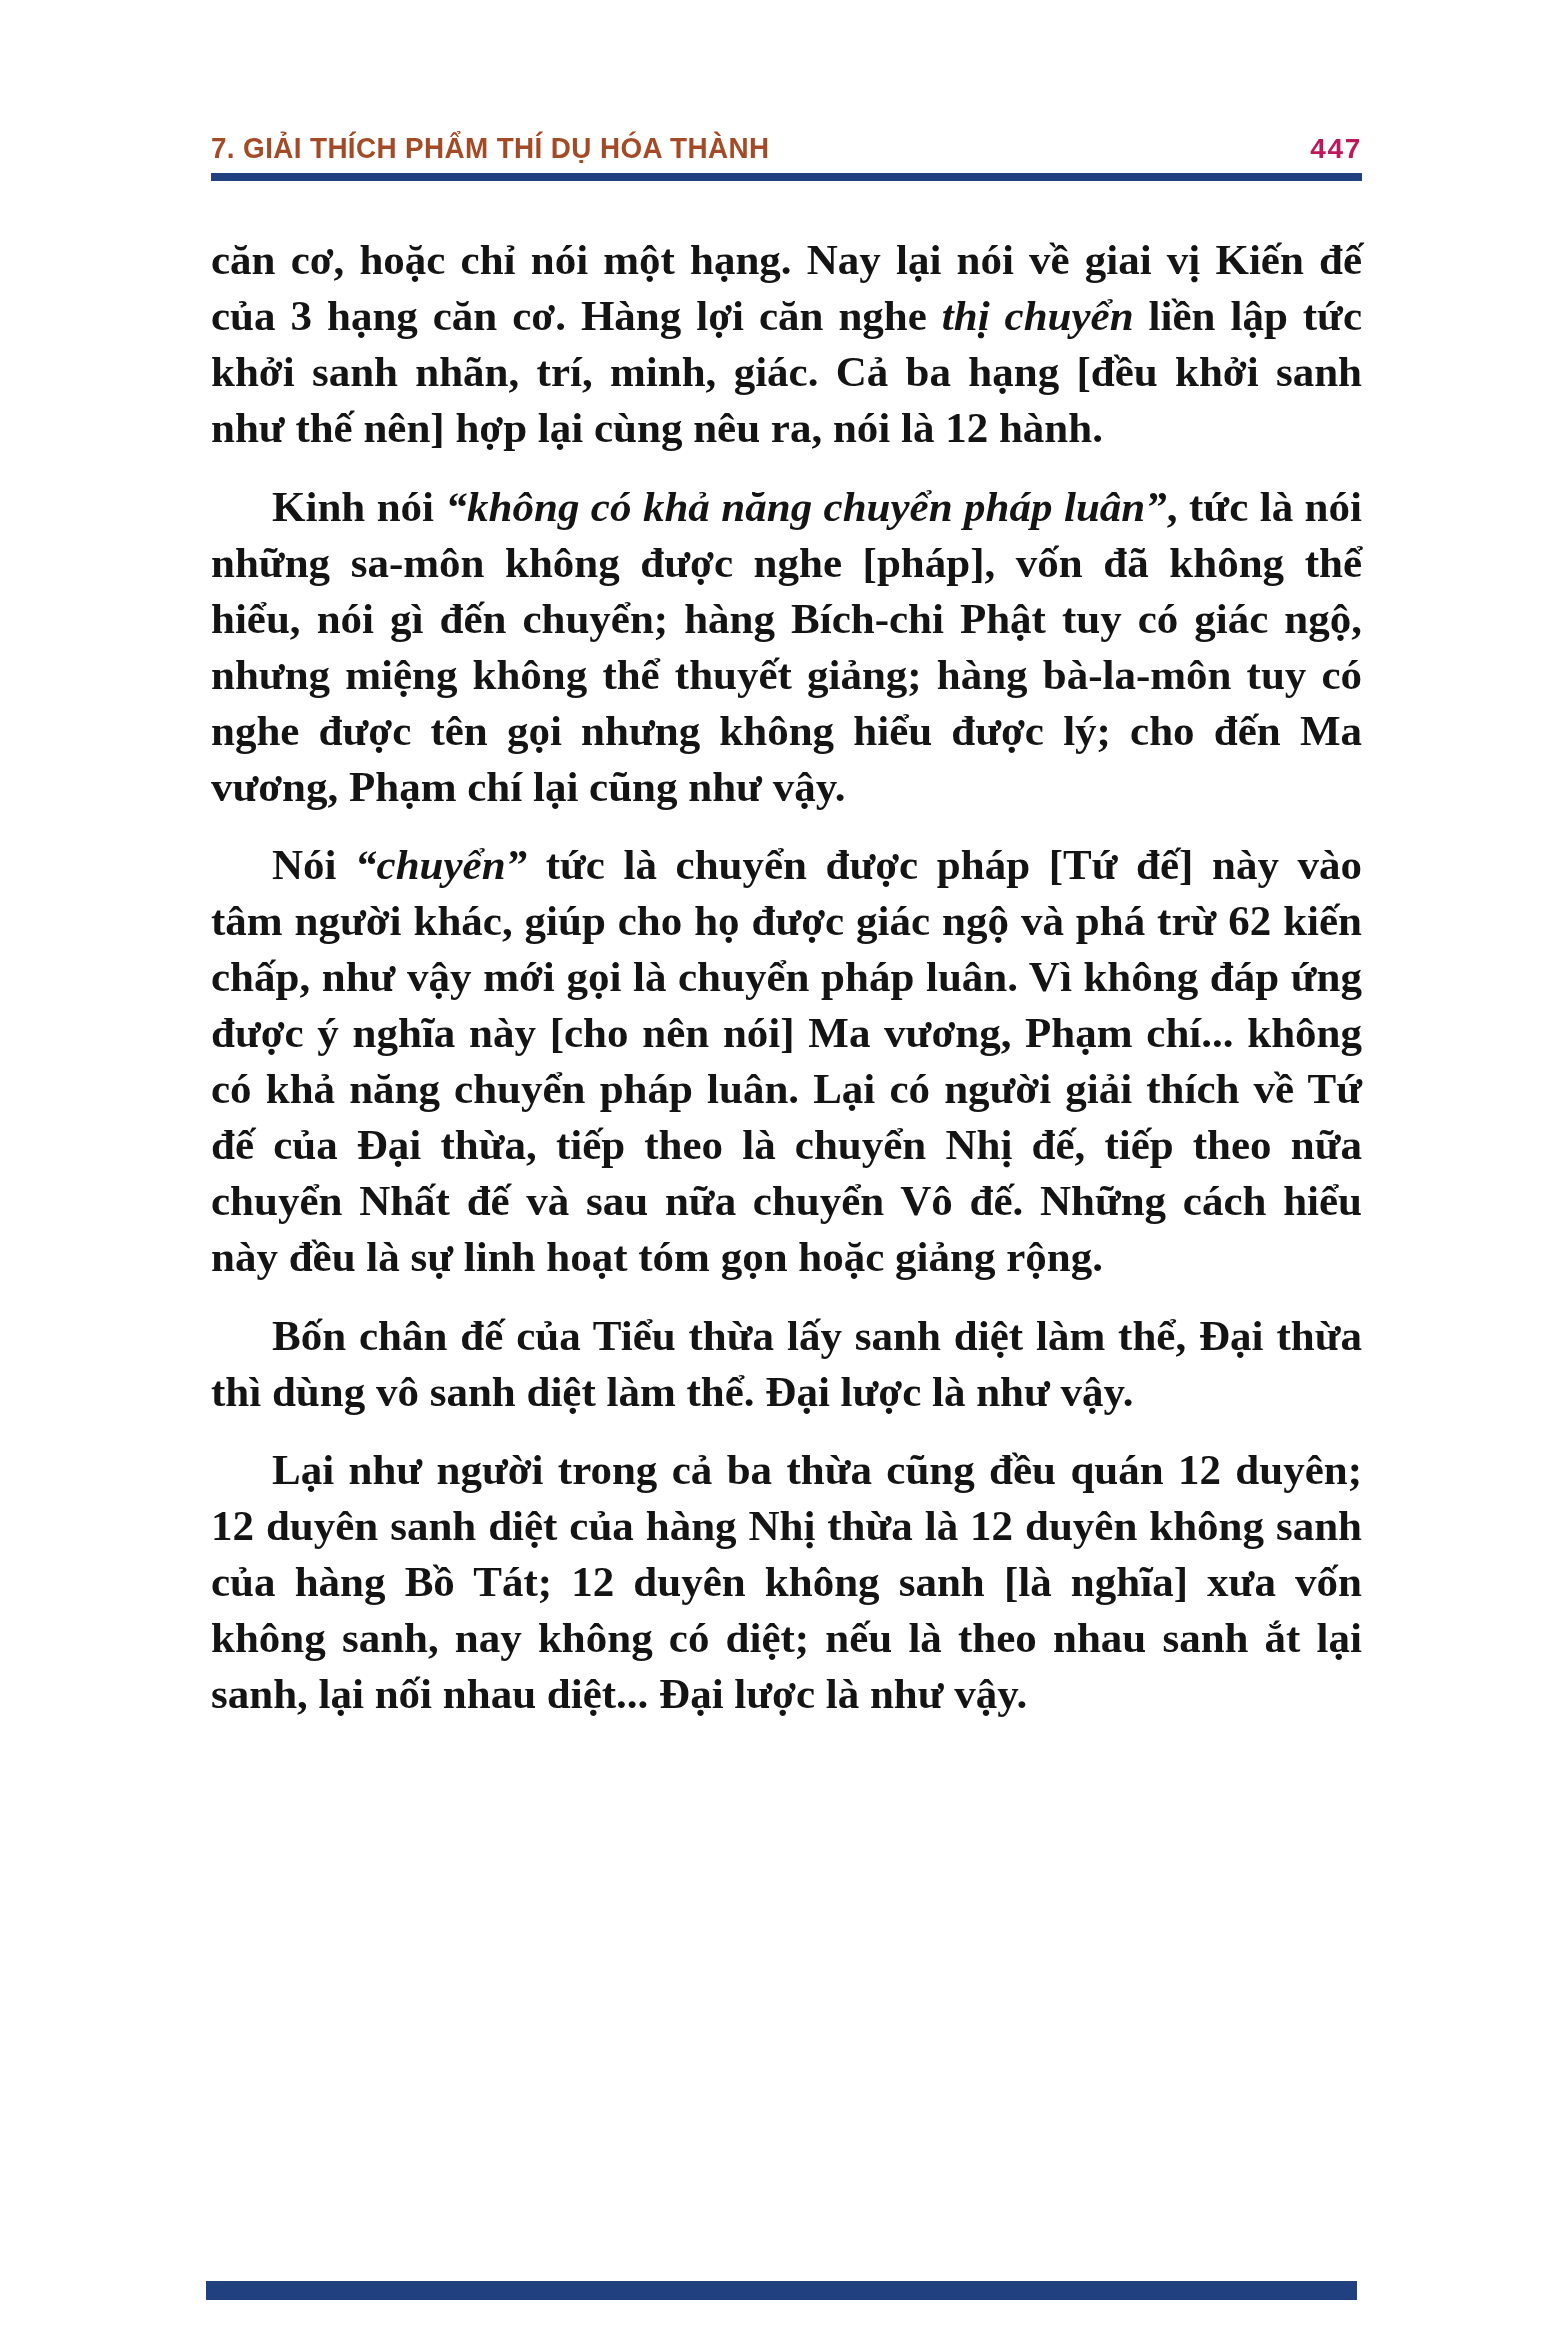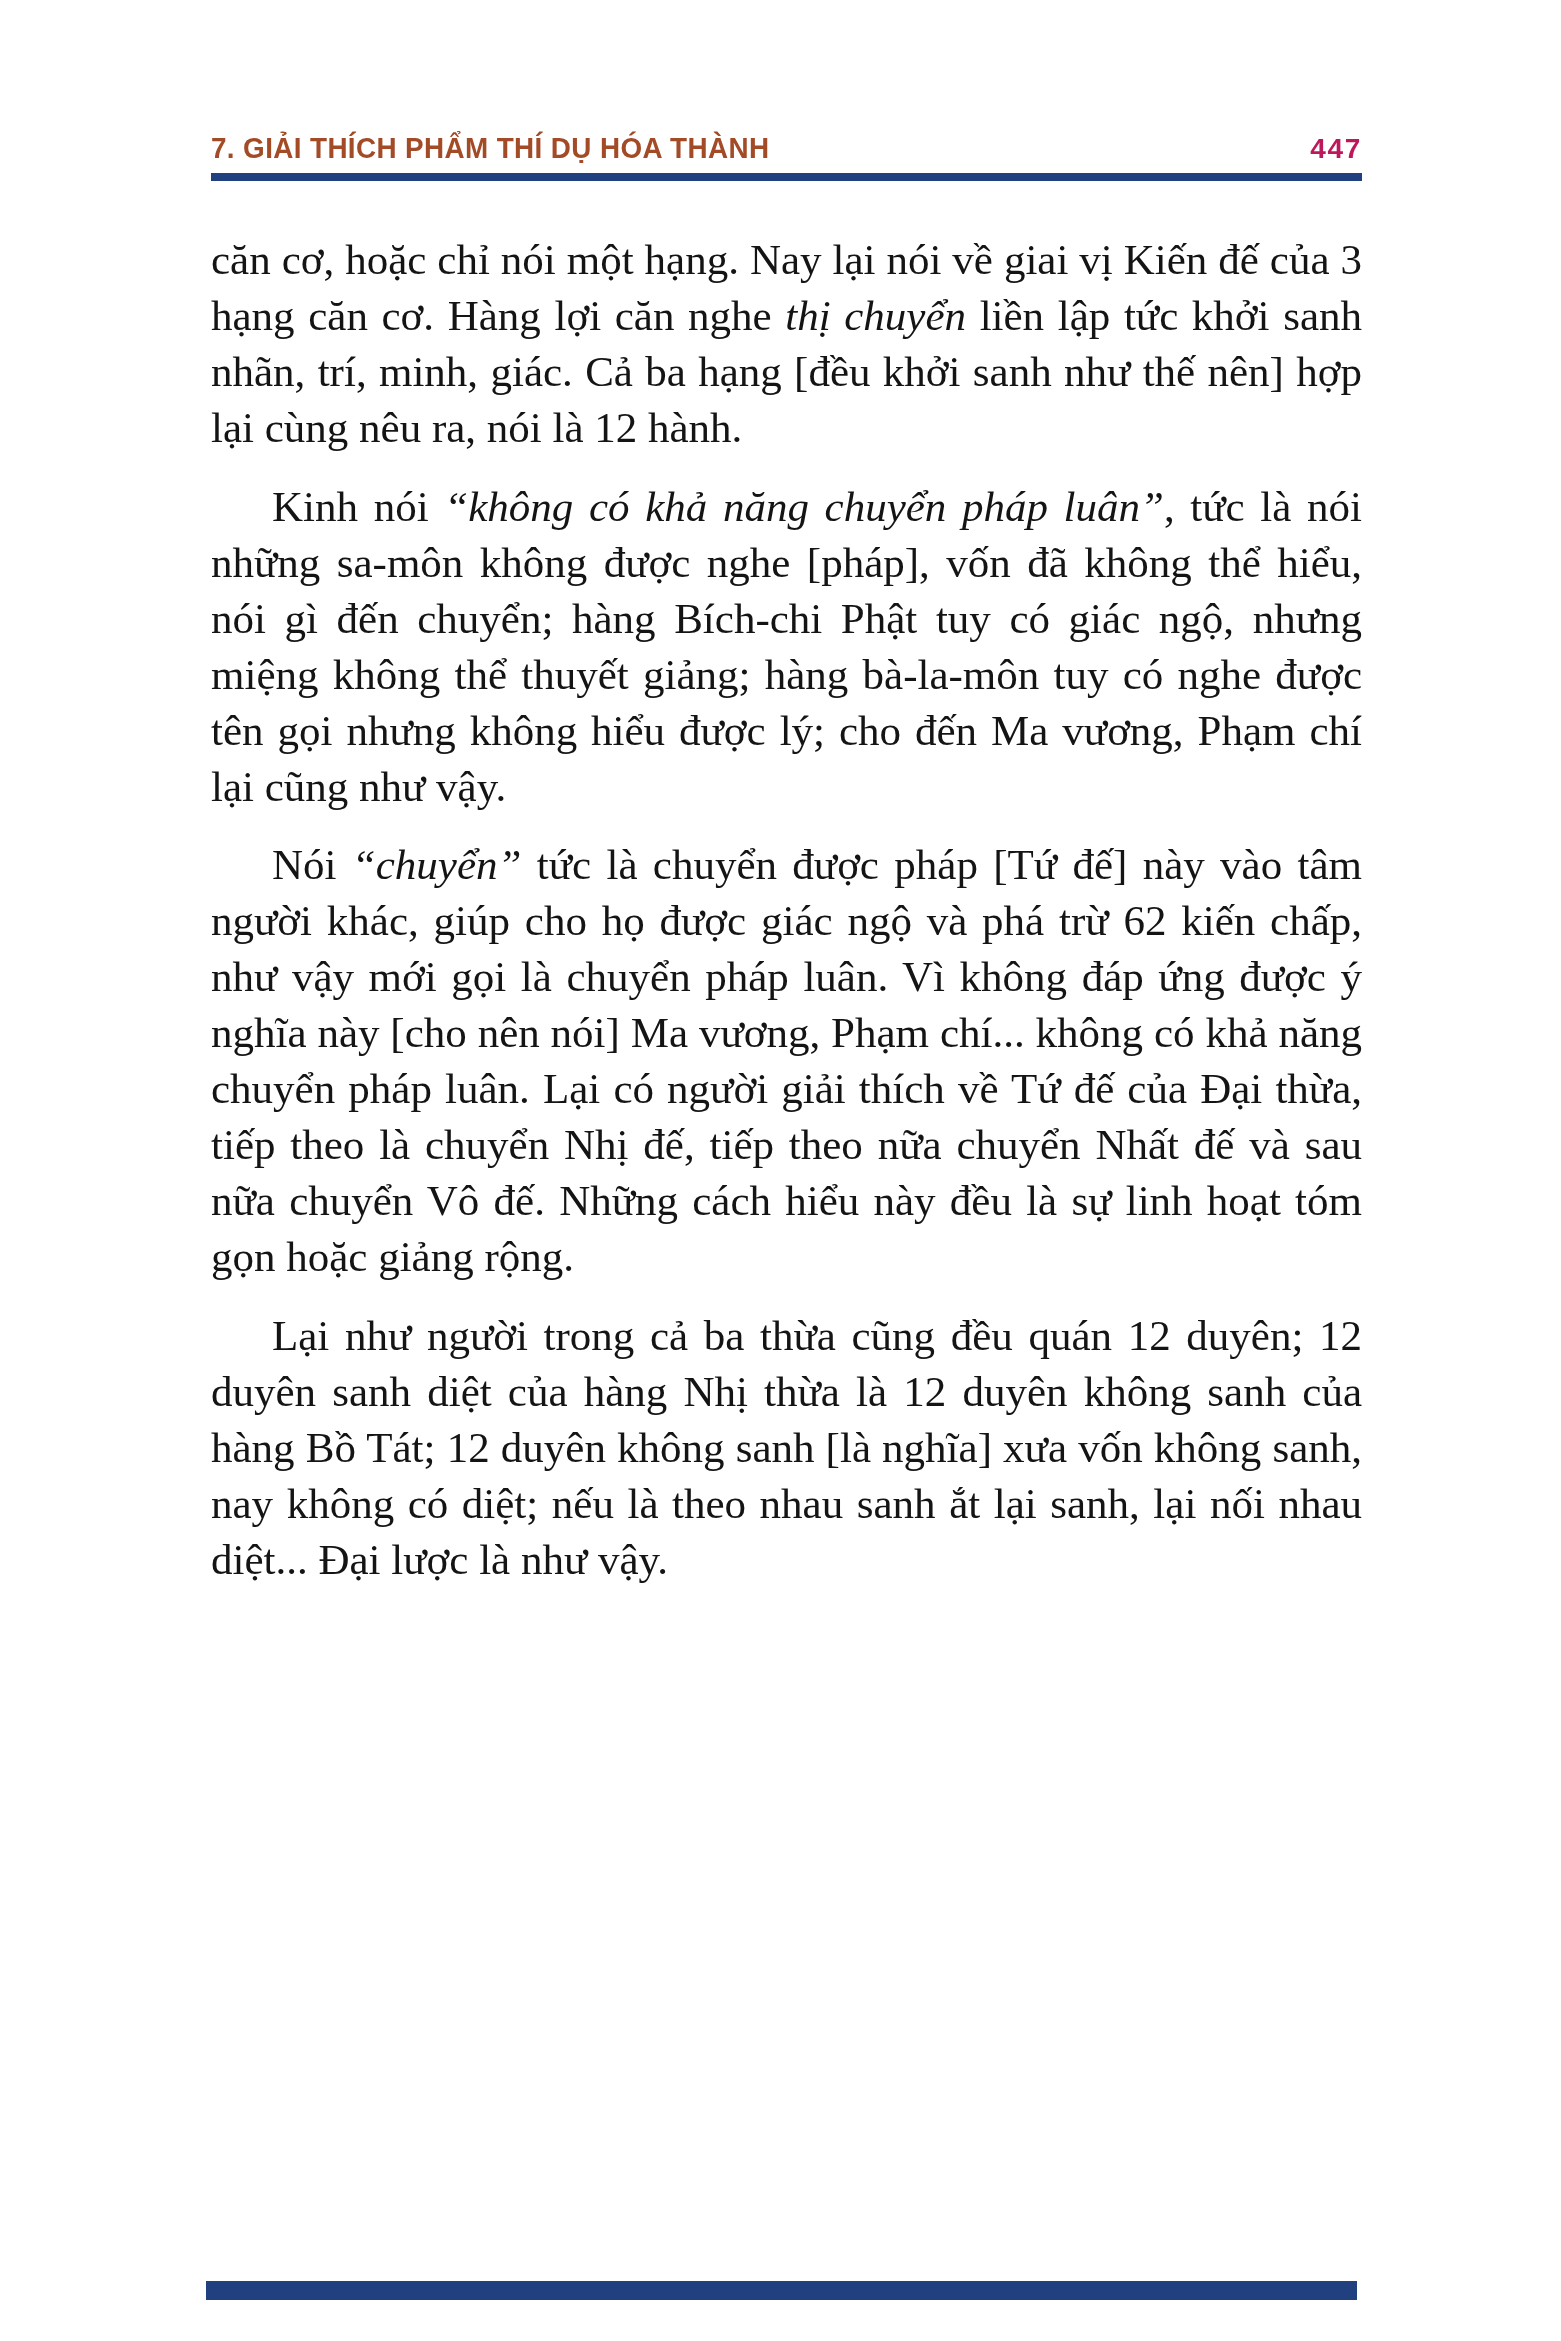--- a/index.html
+++ b/index.html
@@ -55,20 +55,21 @@
     top: 173px;
     height: 7.8px;
     background: var(--rule-color);
   }
   .body-text {
     top: 232px;
     color: var(--body-color);
     font-size: 43px;
     line-height: 56px;
     text-align: justify;
+    font-weight: bold;
   }
   .body-text p {
     margin: 0 0 22.6px 0;
     transform: scaleX(1);
   }
   .body-text p.indent { text-indent: 61px; }
   .italic { font-style: italic; }
   .foot-bar {
     position: absolute;
     left: 206px;
@@ -87,19 +88,20 @@
     <span class="chapter-title">7. GIẢI THÍCH PHẨM THÍ DỤ HÓA THÀNH</span>
     <span class="page-number">447</span>
   </div>
 
   <div class="content-col head-rule"></div>
 
   <main class="content-col body-text" id="paragraphs">
       <p class=""><span class="">căn cơ, hoặc chỉ nói một hạng. Nay lại nói về giai vị Kiến đế của 3 hạng căn cơ. Hàng lợi căn nghe </span><span class="italic">thị chuyển</span><span class=""> liền lập tức khởi sanh nhãn, trí, minh, giác. Cả ba hạng [đều khởi sanh như thế nên] hợp lại cùng nêu ra, nói là 12 hành.</span></p>
       <p class="indent"><span class="">Kinh nói </span><span class="italic">“không có khả năng chuyển pháp luân”</span><span class="">, tức là nói những sa-môn không được nghe [pháp], vốn đã không thể hiểu, nói gì đến chuyển; hàng Bích-chi Phật tuy có giác ngộ, nhưng miệng không thể thuyết giảng; hàng bà-la-môn tuy có nghe được tên gọi nhưng không hiểu được lý; cho đến Ma vương, Phạm chí lại cũng như vậy.</span></p>
       <p class="indent"><span class="">Nói </span><span class="italic">“chuyển”</span><span class=""> tức là chuyển được pháp [Tứ đế] này vào tâm người khác, giúp cho họ được giác ngộ và phá trừ 62 kiến chấp, như vậy mới gọi là chuyển pháp luân. Vì không đáp ứng được ý nghĩa này [cho nên nói] Ma vương, Phạm chí... không có khả năng chuyển pháp luân. Lại có người giải thích về Tứ đế của Đại thừa, tiếp theo là chuyển Nhị đế, tiếp theo nữa chuyển Nhất đế và sau nữa chuyển Vô đế. Những cách hiểu này đều là sự linh hoạt tóm gọn hoặc giảng rộng.</span></p>
+      <p class="indent"><span class="">Bốn chân đế của Tiểu thừa lấy sanh diệt làm thể, Đại thừa thì dùng vô sanh diệt làm thể. Đại lược là như vậy.</span></p>
       <p class="indent"><span class="">Lại như người trong cả ba thừa cũng đều quán 12 duyên; 12 duyên sanh diệt của hàng Nhị thừa là 12 duyên không sanh của hàng Bồ Tát; 12 duyên không sanh [là nghĩa] xưa vốn không sanh, nay không có diệt; nếu là theo nhau sanh ắt lại sanh, lại nối nhau diệt... Đại lược là như vậy.</span></p>
     </main>
 
   <div class="foot-bar"></div>
 
 </div>
 
 
 </body></html>

